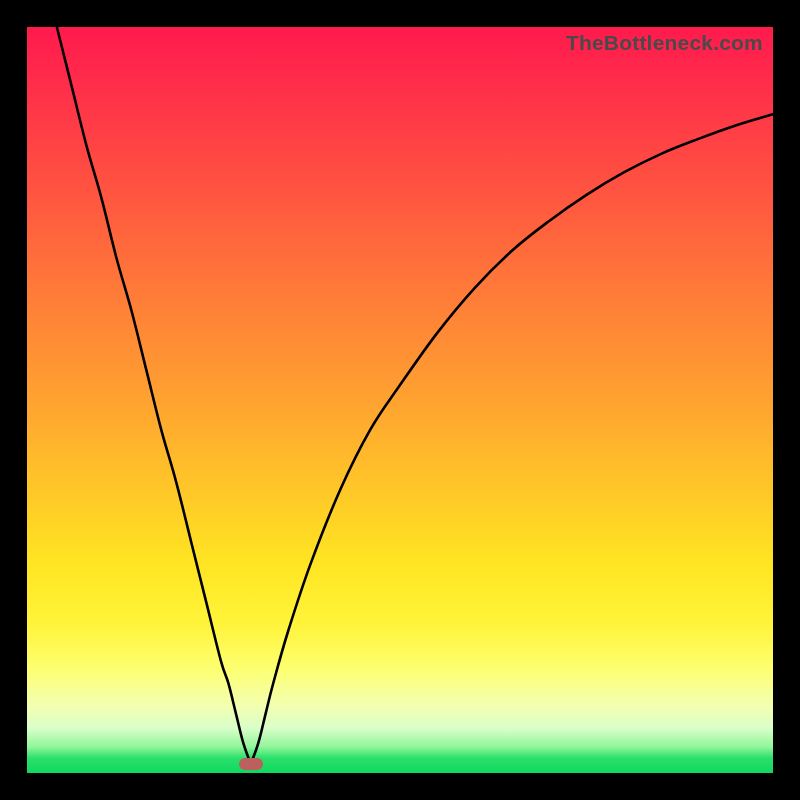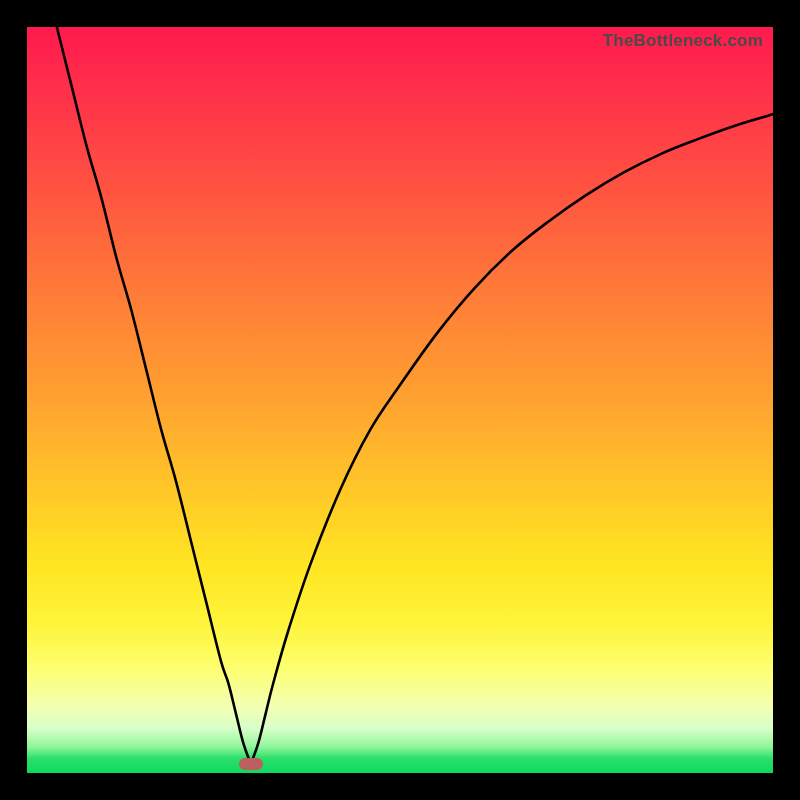--- a/index.html
+++ b/index.html
@@ -40,21 +40,21 @@
       #91f59a 96.5%,
       #2be06b 98%,
       #0fd85f 100%
     );
   }
   .watermark {
     position: absolute;
     top: 4px;
     right: 10px;
     color: #4a4a4a;
-    font-size: 17px;
+    font-size: 21px;
     font-weight: 600;
     letter-spacing: 0.2px;
     user-select: none;
   }
   svg.curve {
     position: absolute;
     left: 0;
     top: 0;
     width: 746px;
     height: 746px;

